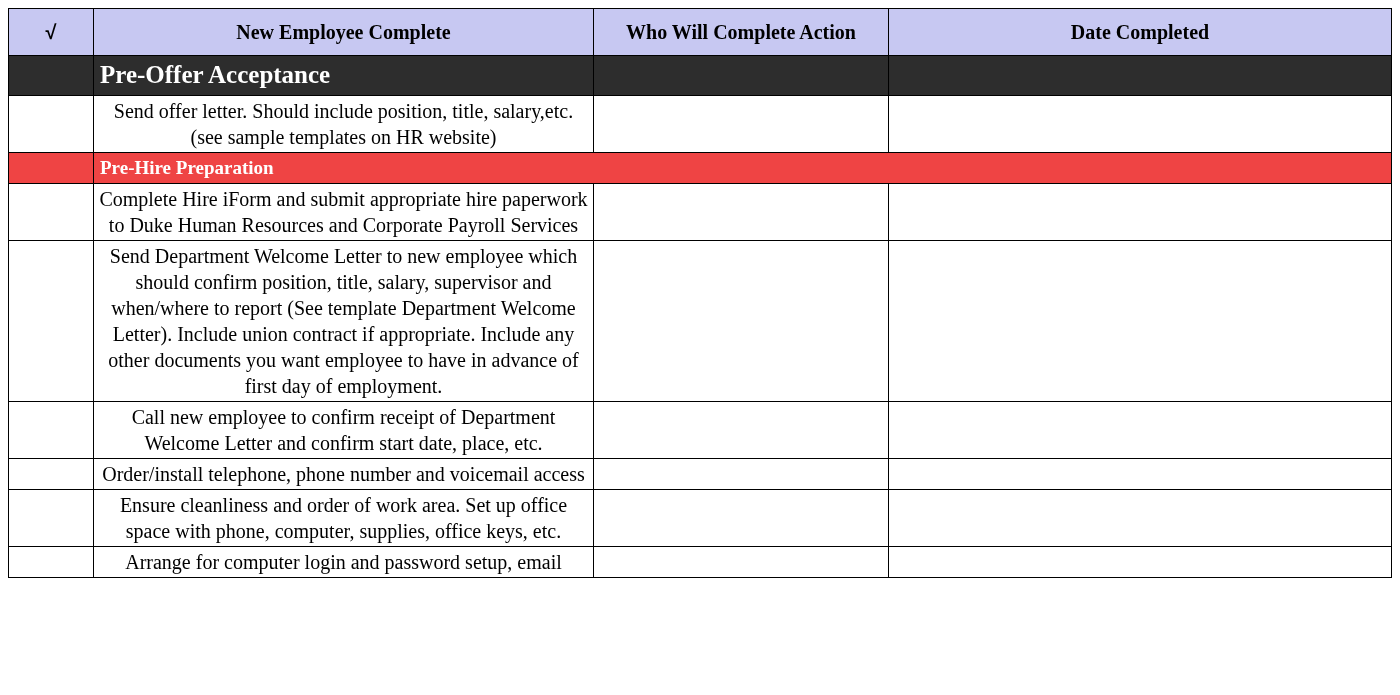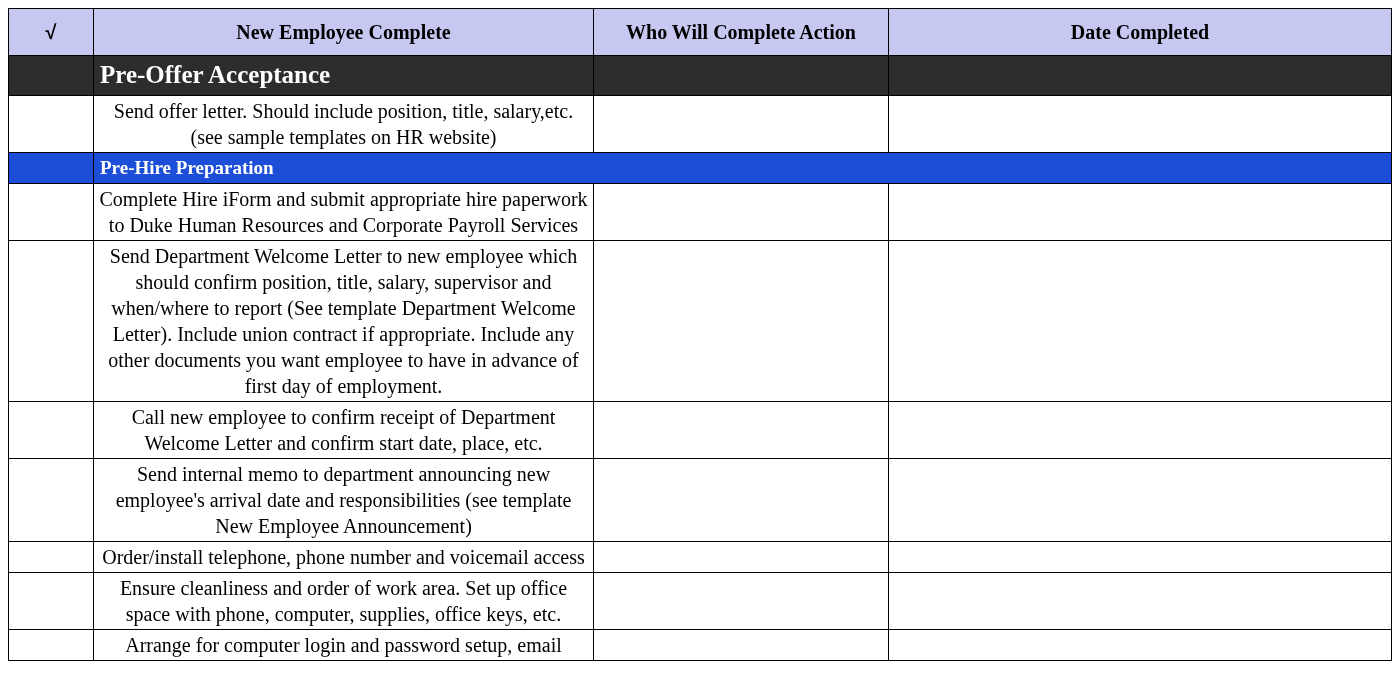--- a/index.html
+++ b/index.html
@@ -35,21 +35,21 @@
       font-family: Arial, sans-serif;
     }
     .section-dark {
       background: #2d2d2d;
       color: #ffffff;
       font-weight: bold;
       font-size: 25px;
       padding: 3px 6px;
     }
     .section-black {
-      background: #1d4ed8;
+      background: #ef4444;
       color: #ffffff;
       font-weight: bold;
       font-size: 19px;
       padding: 3px 6px;
     }
     .col-check {
       width: 85px;
     }
     .col-task {
       width: 500px;
@@ -118,26 +118,20 @@
       <td></td>
     </tr>
     <tr>
       <td class="check-cell"></td>
       <td class="task-cell">Call new employee to confirm receipt of Department Welcome Letter and confirm start date, place, etc.</td>
       <td></td>
       <td></td>
     </tr>
     <tr>
       <td class="check-cell"></td>
-      <td class="task-cell">Send internal memo to department announcing new employee's arrival date and responsibilities (see template New Employee Announcement)</td>
-      <td></td>
-      <td></td>
-    </tr>
-    <tr>
-      <td class="check-cell"></td>
       <td class="task-cell">Order/install telephone, phone number and voicemail access</td>
       <td></td>
       <td></td>
     </tr>
     <tr>
       <td class="check-cell"></td>
       <td class="task-cell">Ensure cleanliness and order of work area. Set up office space with phone, computer, supplies, office keys, etc.</td>
       <td></td>
       <td></td>
     </tr>

